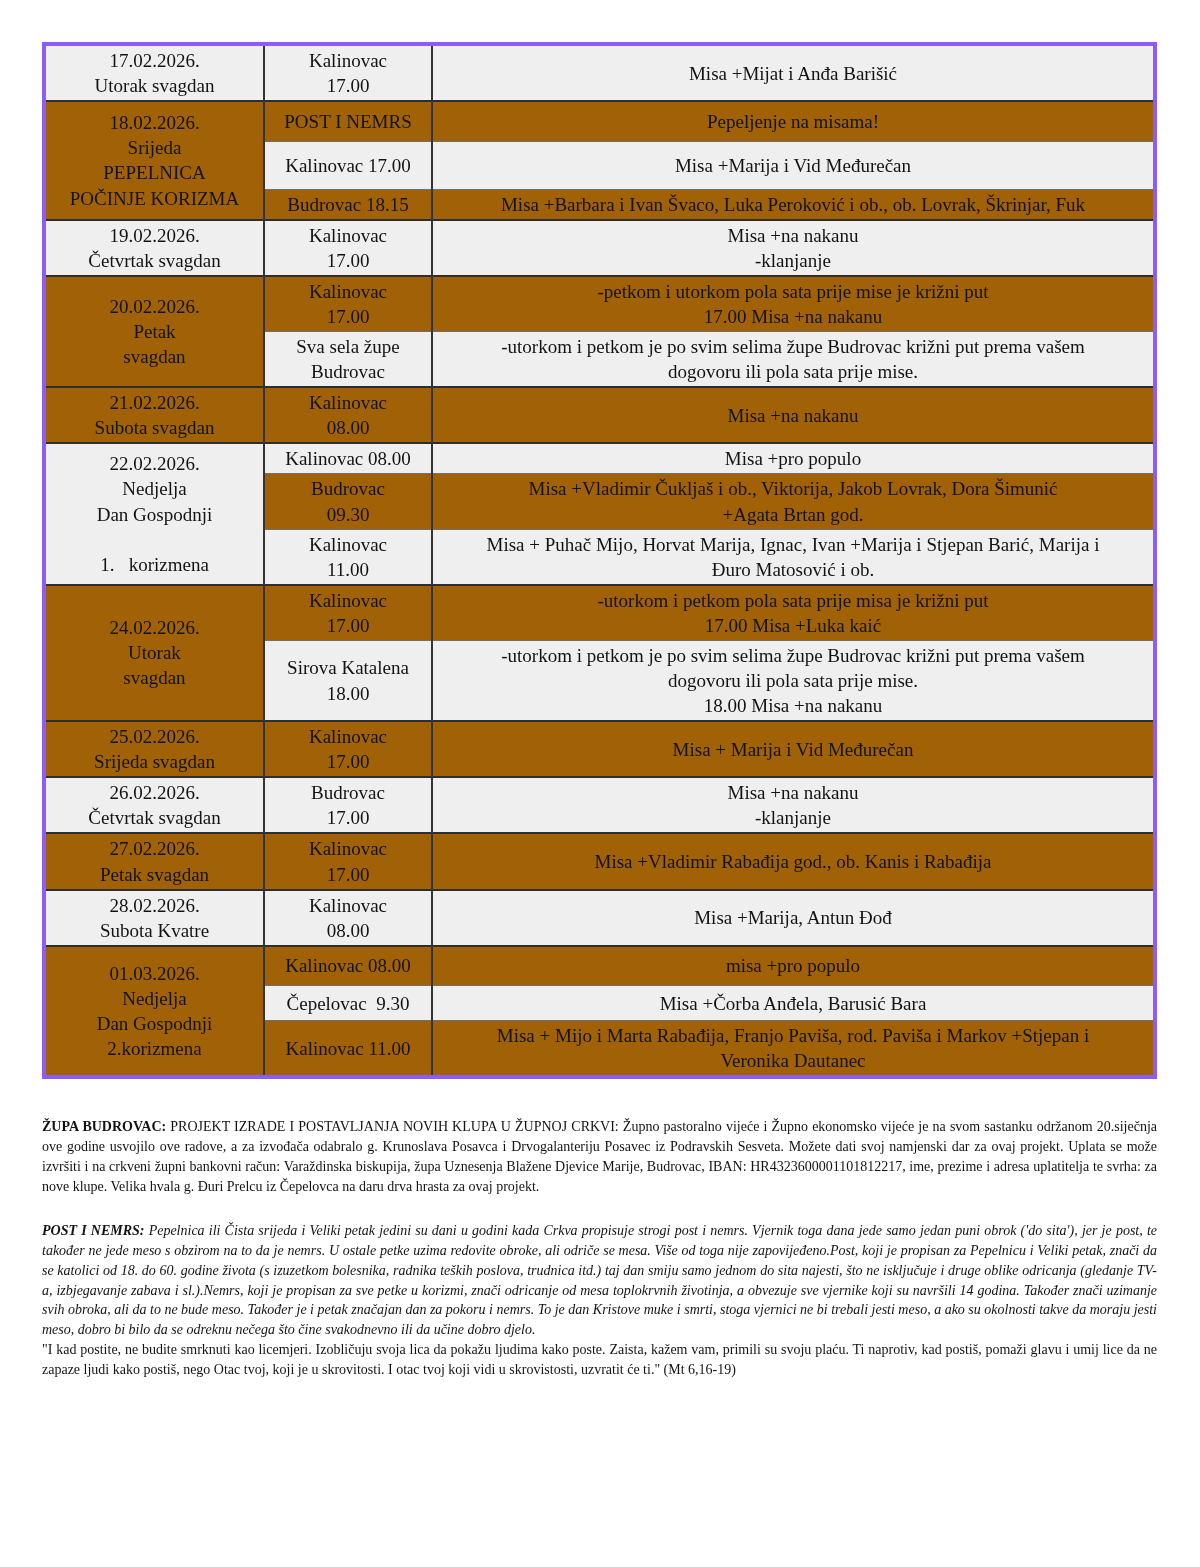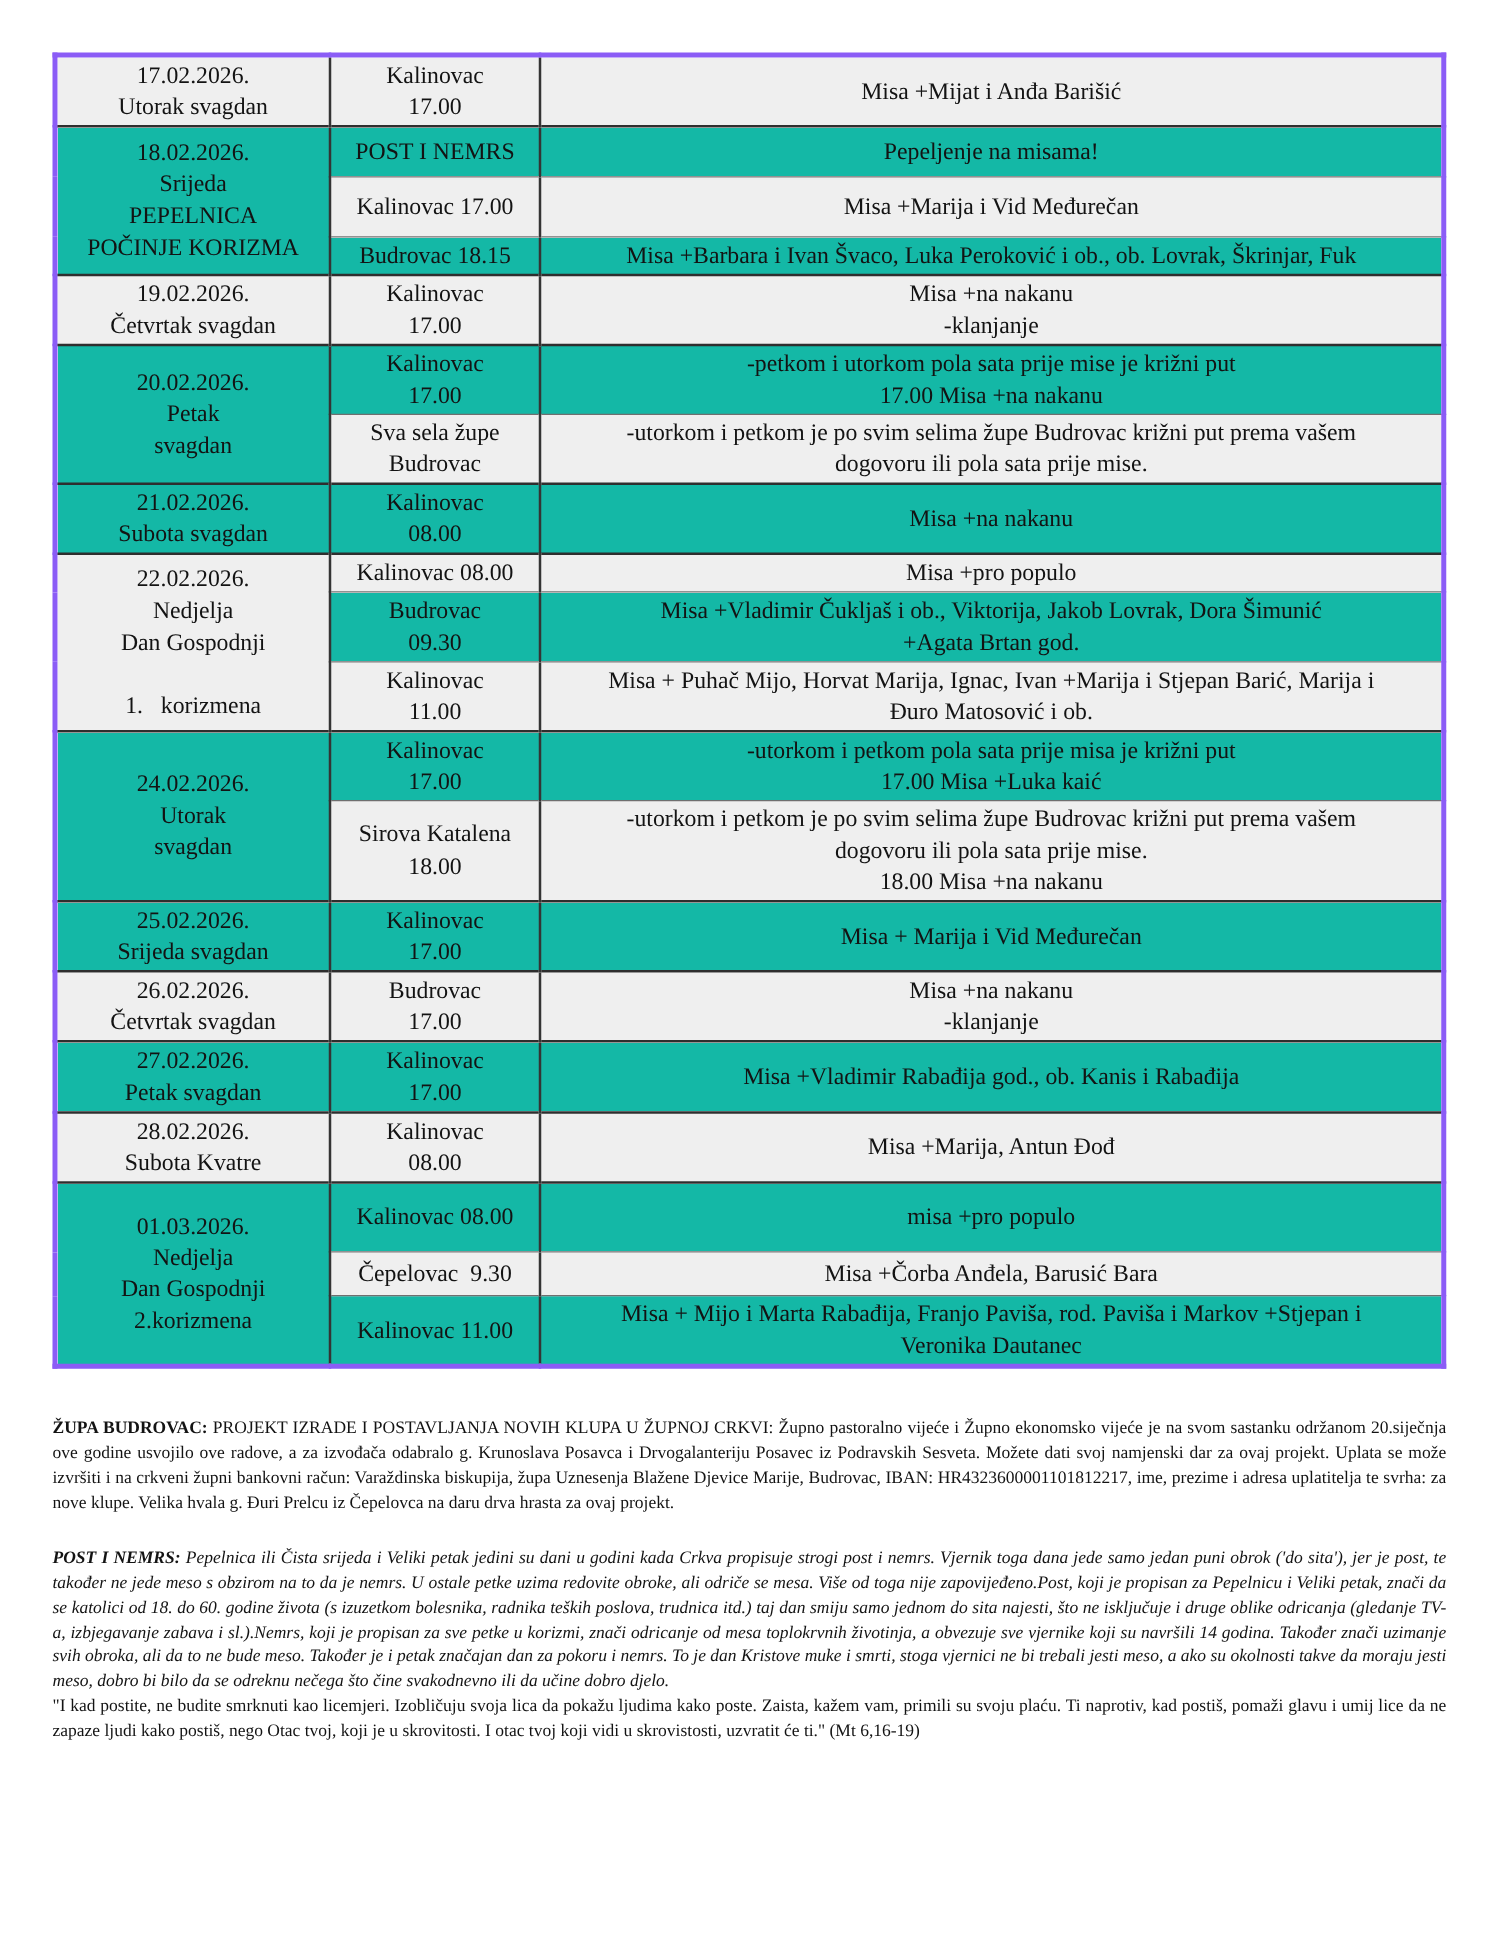--- a/index.html
+++ b/index.html
@@ -27,21 +27,21 @@
     vertical-align: middle;
     text-align: center;
     white-space: pre-line;
     font-size: 19px;
     line-height: 1.32;
     padding: 2px 6px;
     overflow: hidden;
   }
   tr.grp td { border-top: 2px solid #2e2e2e; }
   td.g { background: #efefef; }
-  td.w { background: #14b8a6; }
+  td.w { background: #a16207; }
   .ann {
     margin-top: 38px;
     font-size: 14px;
     line-height: 1.41;
     text-align: justify;
   }
   .ann p { margin: 0; }
   .ann p.sp { margin-top: 25px; font-style: italic; }
   .ann b { font-weight: bold; }
 </style>
@@ -181,21 +181,21 @@
       </tr>
 
       <tr class="grp" style="height:45px">
         <td class="g">28.02.2026.
 Subota Kvatre</td>
         <td class="g">Kalinovac
 08.00</td>
         <td class="g">Misa +Marija, Antun Đođ</td>
       </tr>
 
-      <tr class="grp" style="height:56px">
+      <tr class="grp" style="height:40px">
         <td class="w" rowspan="3">01.03.2026.
 Nedjelja
 Dan Gospodnji
 2.korizmena</td>
         <td class="w">Kalinovac 08.00</td>
         <td class="w">misa +pro populo</td>
       </tr>
       <tr style="height:35px">
         <td class="g">Čepelovac&nbsp; 9.30</td>
         <td class="g">Misa +Čorba Anđela, Barusić Bara</td>

